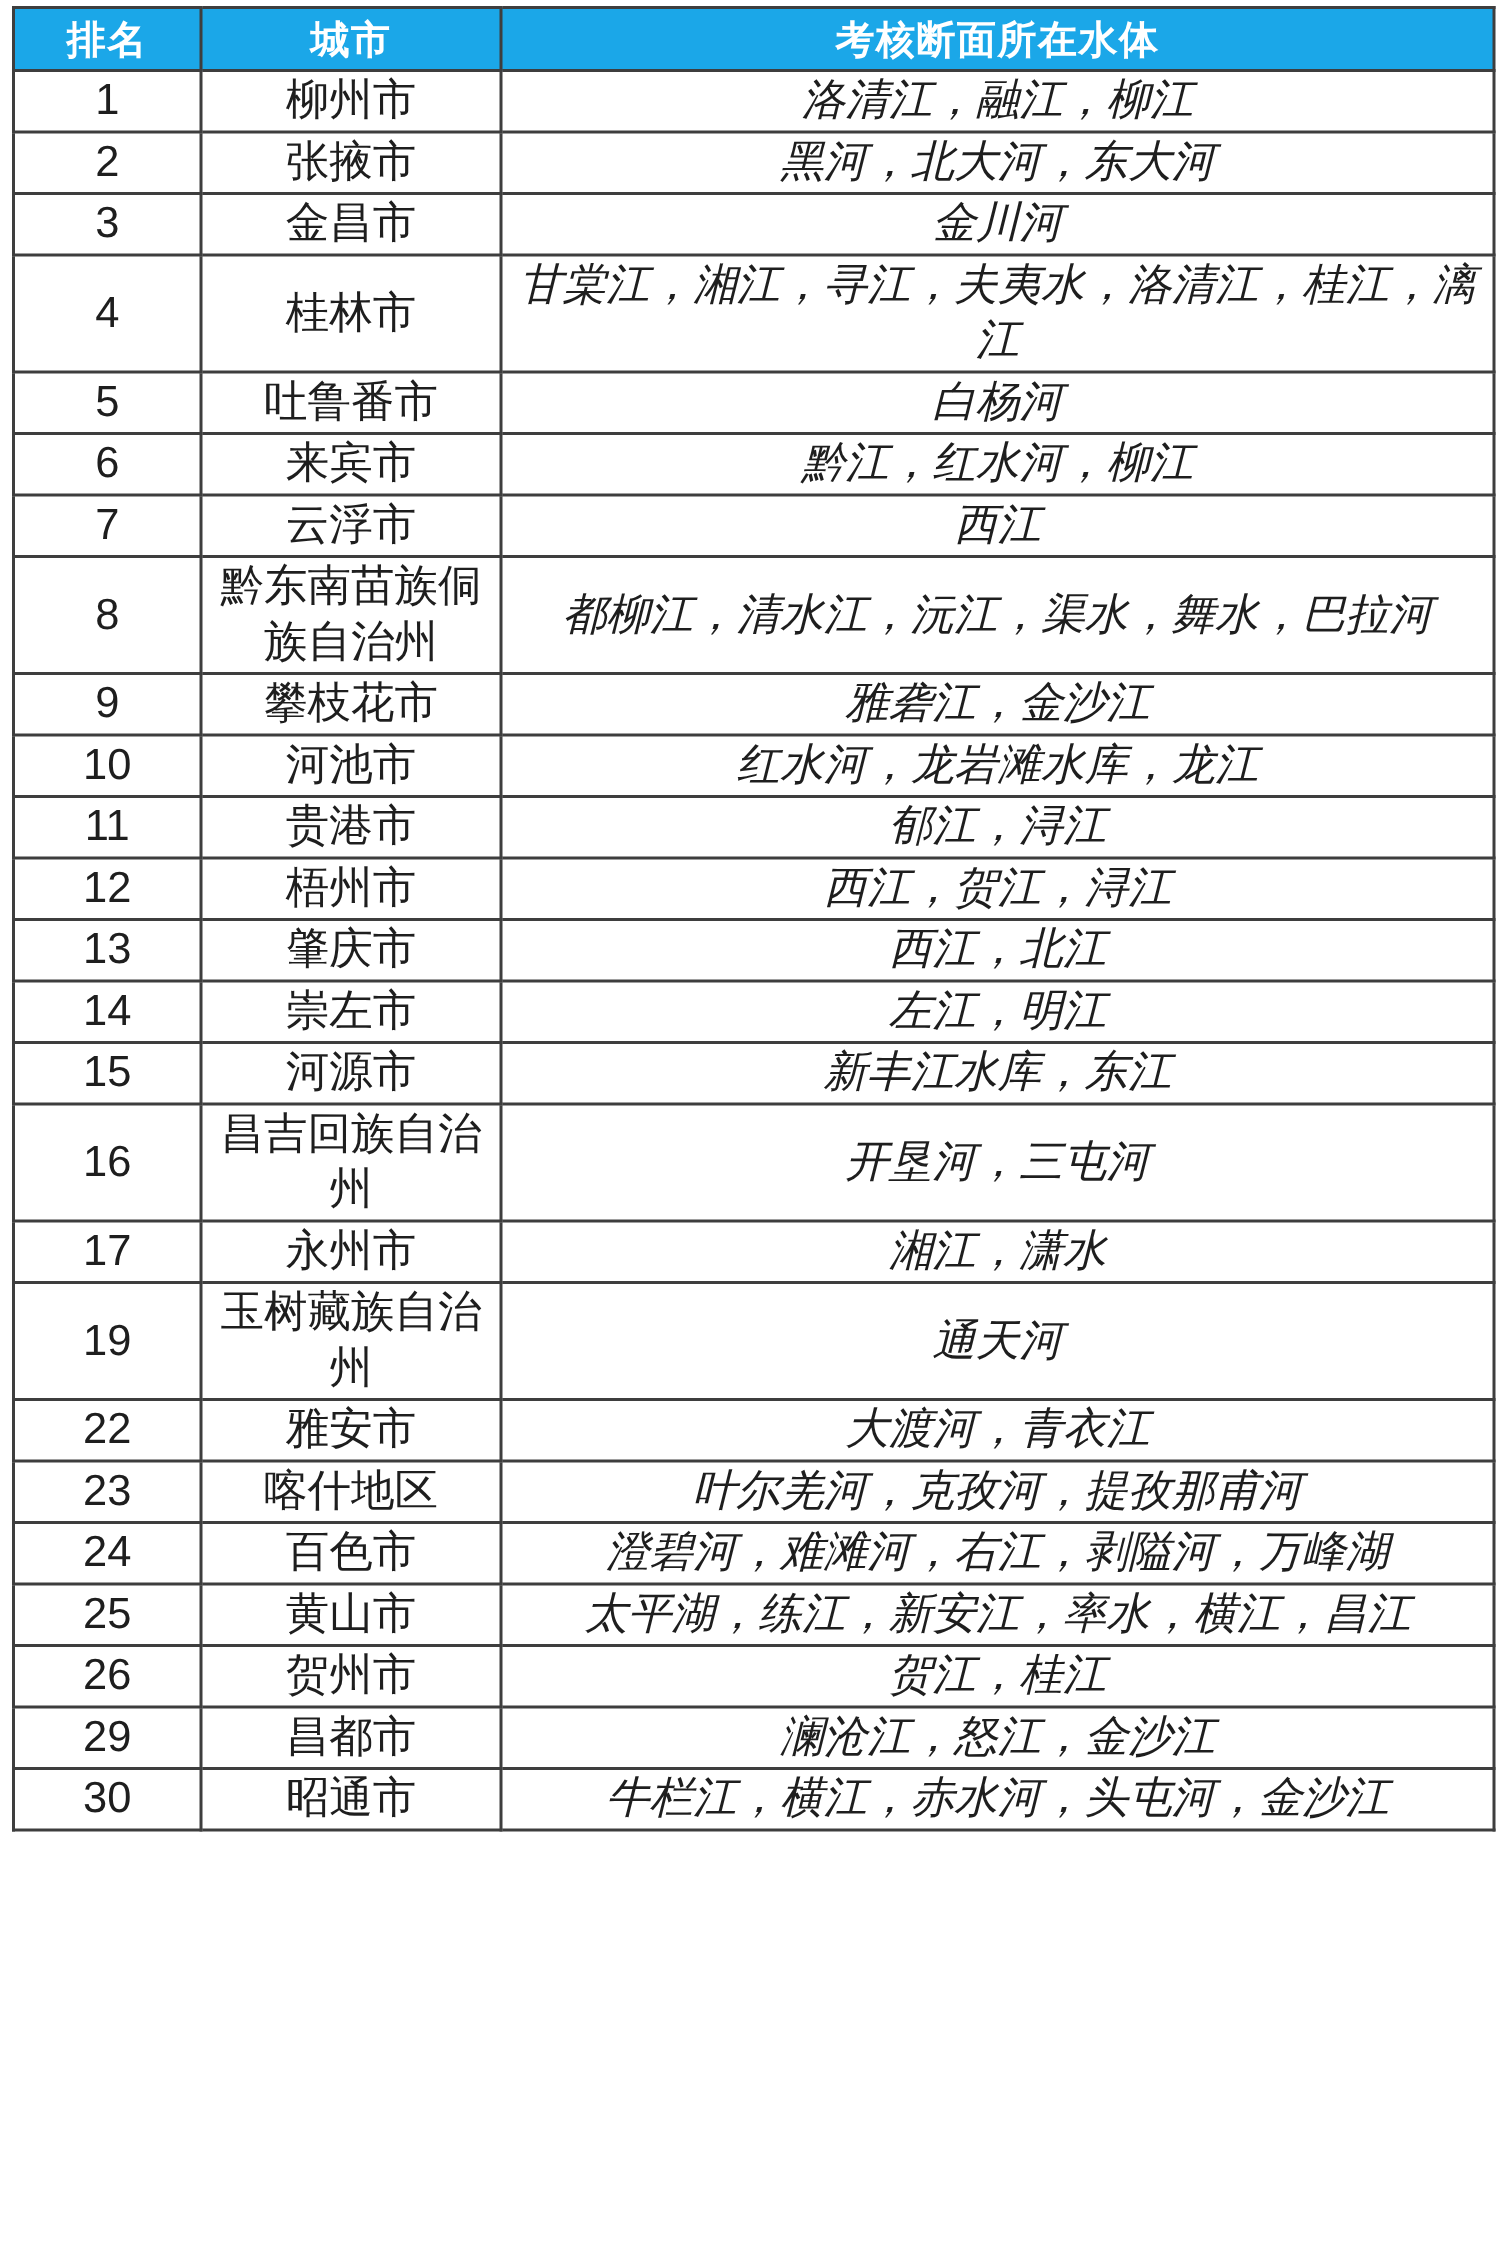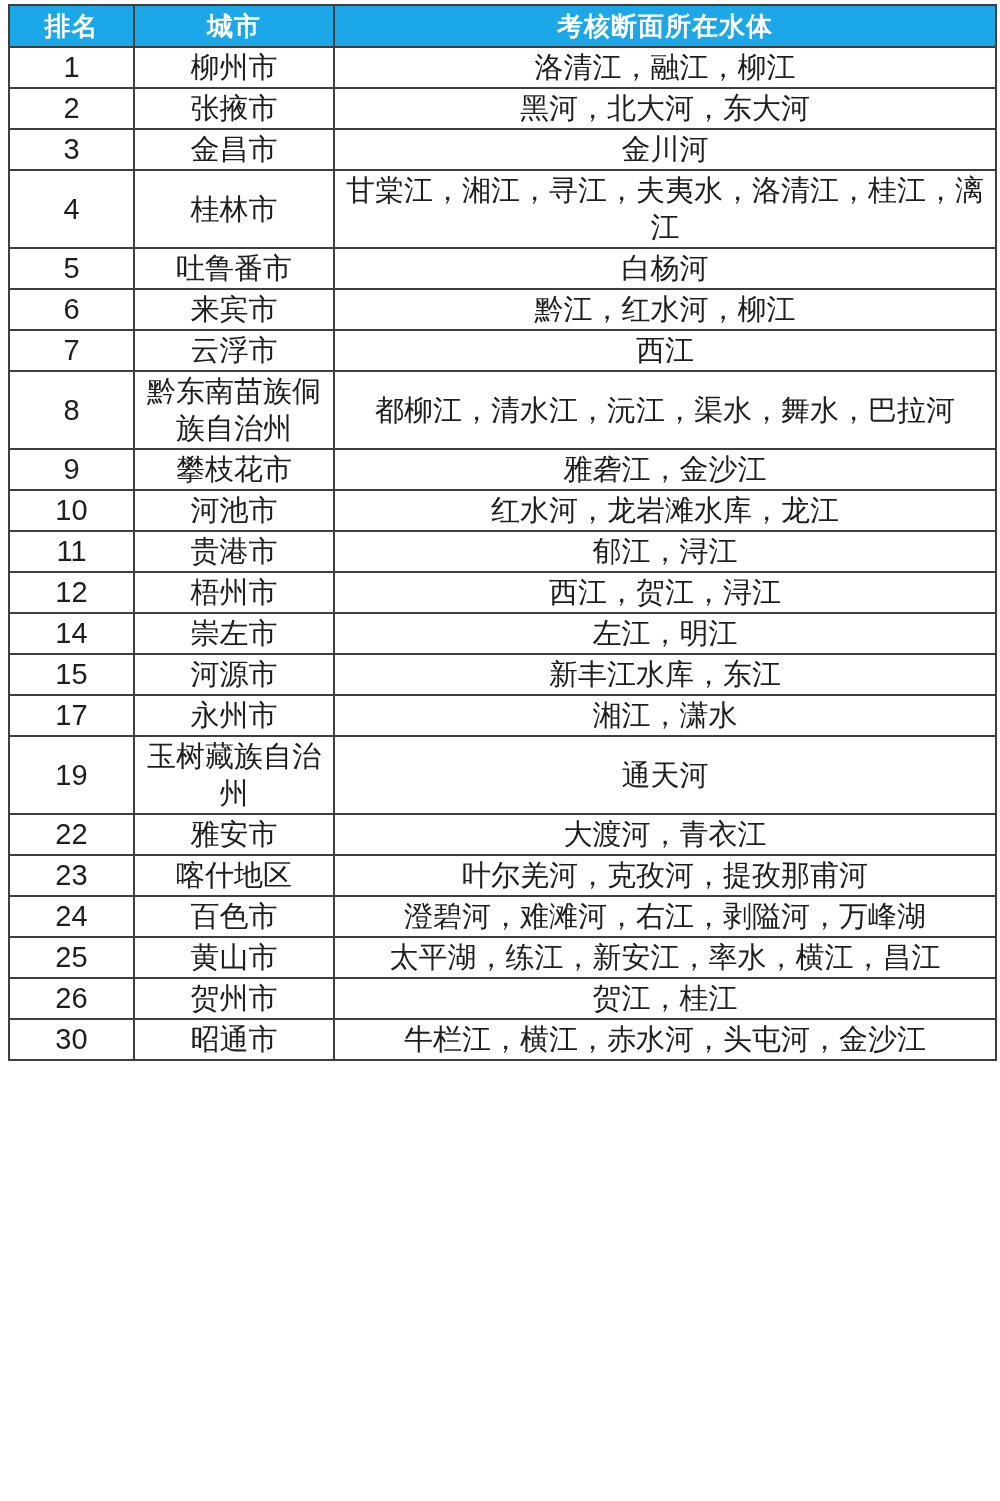--- a/index.html
+++ b/index.html
@@ -46,20 +46,21 @@
   td.rank {
     font-size: 30px;
     padding: 1px 0;
   }
   td.city {
     padding: 1px 24px;
     margin-top: 12px;
   }
   td.waters {
     padding: 1px 6px;
+    font-style: italic;
   }
 </style>
 </head>
 <body>
 
 <div class="page">
   <table class="rank-table">
     <colgroup>
       <col class="c-rank">
       <col class="c-city">
@@ -127,30 +128,40 @@
           <td class="rank">11</td>
           <td class="city">贵港市</td>
           <td class="waters">郁江，浔江</td>
         </tr>
         <tr>
           <td class="rank">12</td>
           <td class="city">梧州市</td>
           <td class="waters">西江，贺江，浔江</td>
         </tr>
         <tr>
+          <td class="rank">13</td>
+          <td class="city">肇庆市</td>
+          <td class="waters">西江，北江</td>
+        </tr>
+        <tr>
           <td class="rank">14</td>
           <td class="city">崇左市</td>
           <td class="waters">左江，明江</td>
         </tr>
         <tr>
           <td class="rank">15</td>
           <td class="city">河源市</td>
           <td class="waters">新丰江水库，东江</td>
         </tr>
         <tr>
+          <td class="rank">16</td>
+          <td class="city">昌吉回族自治州</td>
+          <td class="waters">开垦河，三屯河</td>
+        </tr>
+        <tr>
           <td class="rank">17</td>
           <td class="city">永州市</td>
           <td class="waters">湘江，潇水</td>
         </tr>
         <tr>
           <td class="rank">19</td>
           <td class="city">玉树藏族自治州</td>
           <td class="waters">通天河</td>
         </tr>
         <tr>
@@ -170,20 +181,25 @@
         </tr>
         <tr>
           <td class="rank">25</td>
           <td class="city">黄山市</td>
           <td class="waters">太平湖，练江，新安江，率水，横江，昌江</td>
         </tr>
         <tr>
           <td class="rank">26</td>
           <td class="city">贺州市</td>
           <td class="waters">贺江，桂江</td>
+        </tr>
+        <tr>
+          <td class="rank">29</td>
+          <td class="city">昌都市</td>
+          <td class="waters">澜沧江，怒江，金沙江</td>
         </tr>
         <tr>
           <td class="rank">30</td>
           <td class="city">昭通市</td>
           <td class="waters">牛栏江，横江，赤水河，头屯河，金沙江</td>
         </tr>
       </tbody>
   </table>
 </div>
 

